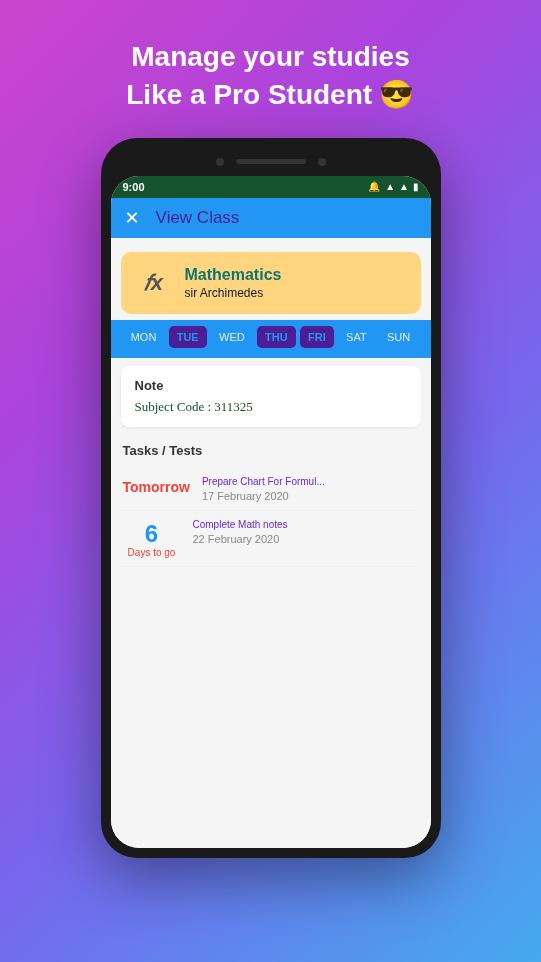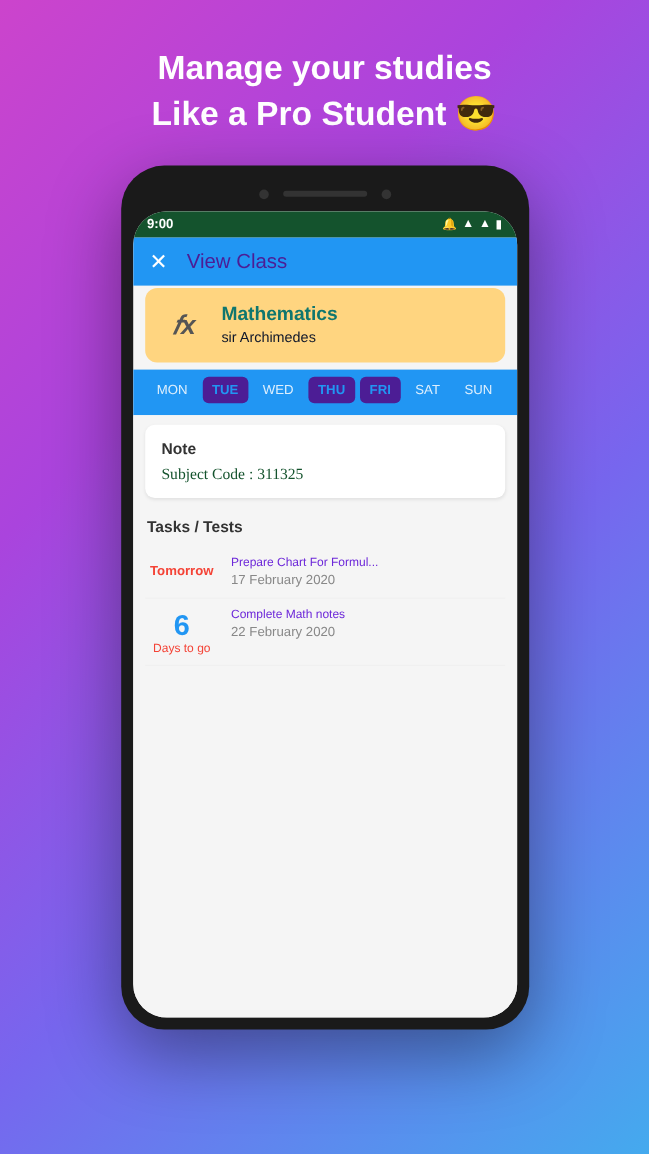--- a/index.html
+++ b/index.html
@@ -119,21 +119,21 @@
 
     .app-bar-title {
       color: #4c1d95;
       font-size: 17px;
       font-weight: 500;
     }
 
     
     .subject-card {
       background: #FFD580;
-      margin: 2px 10px 6px 10px;
+      margin: 14px 10px 6px 10px;
       border-radius: 10px;
       padding: 12px 14px;
       display: flex;
       align-items: center;
       gap: 12px;
     }
 
     .subject-icon {
       width: 38px;
       height: 38px;
@@ -233,21 +233,21 @@
       border-bottom: 1px solid #f0f0f0;
     }
 
     .task-badge {
       min-width: 58px;
       text-align: center;
       padding-top: 2px;
     }
 
     .task-badge-label {
-      font-size: 11px;
+      font-size: 14px;
       font-weight: 600;
       color: #F44336;
     }
 
     .task-badge-number {
       font-size: 24px;
       font-weight: 700;
       color: #2196F3;
       line-height: 1.1;
     }

